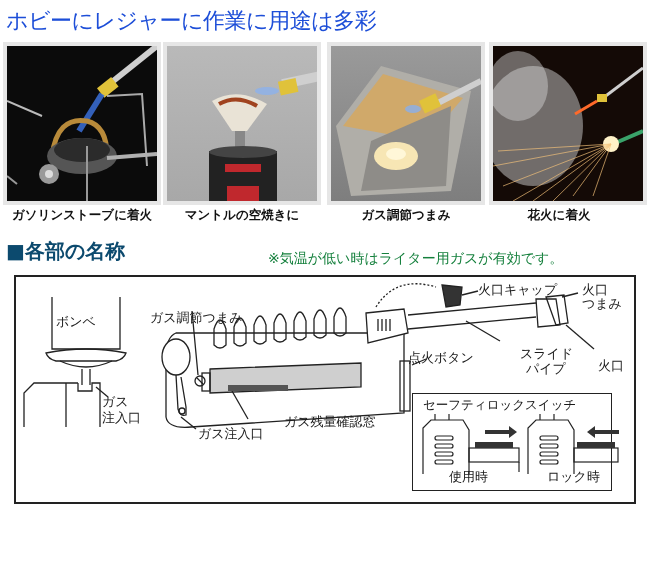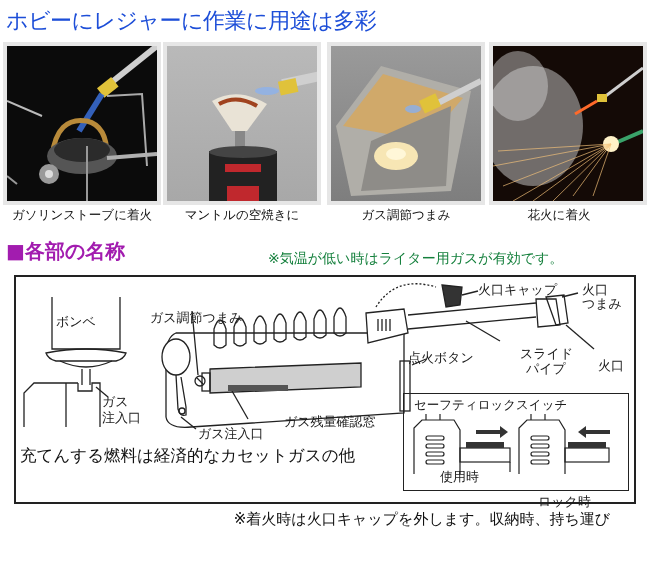--- a/index.html
+++ b/index.html
@@ -2,27 +2,27 @@
 <html><head>
 <meta charset="utf-8">
 <style>
   html, body { margin:0; padding:0; background:#ffffff; }
   body { width:649px; height:565px; position:relative; overflow:hidden;
          font-family:"DejaVu Sans", "Liberation Sans", sans-serif; color:#1a1a1a; }
   .abs { position:absolute; }
   .title { left:6px; top:6px; font-size:22px; font-weight:normal; letter-spacing:-0.5px; color:#1d4ed8; white-space:nowrap; }
   .photo-frame { position:absolute; top:42px; width:158px; height:163px; background:#e6e6e6; box-sizing:border-box; padding:4px; }
   .photo { width:100%; height:100%; position:relative; overflow:hidden; }
-  .caption { position:absolute; top:207px; width:158px; text-align:center; font-size:12.5px; font-weight:normal; color:#111; white-space:nowrap; }
-  .section-title { left:6px; top:238px; font-size:20px; font-weight:bold; color:#a21caf; white-space:nowrap; }
+  .caption { position:absolute; top:207px; width:158px; text-align:center; font-size:12.5px; font-weight:bold; color:#111; white-space:nowrap; }
+  .section-title { left:6px; top:238px; font-size:20px; font-weight:bold; color:#0c4a6e; white-space:nowrap; }
   .section-note { left:268px; top:250px; font-size:14px; color:#15803d; white-space:nowrap; }
   .diagram-box { left:14px; top:275px; width:622px; height:229px; border:2px solid #222; box-sizing:border-box; background:#fff; }
   .lbl { position:absolute; font-size:13px; color:#1a1a1a; white-space:nowrap; line-height:1.15; }
   .desc { position:absolute; left:4px; top:168px; font-size:16.5px; color:#111; line-height:22px; white-space:nowrap; }
-  .lock-box { position:absolute; left:387px; top:116px; width:226px; height:98px; border:1.5px solid #222; box-sizing:border-box;padding-left:36px; }
+  .lock-box { position:absolute; left:396px; top:116px; width:200px; height:98px; border:1.5px solid #222; box-sizing:border-box;padding-left:36px; }
   .footnote { position:absolute; left:212px; top:508px; font-size:15px; color:#111; line-height:22px; white-space:nowrap; text-align:center; width:420px; }
 </style>
 </head>
 <body>
 
 <div class="abs title">ホビーにレジャーに作業に用途は多彩</div>
 
 <div class="photo-frame" style="left:3px;">
   <div class="photo" style="background:#0b0b0b;">
     <svg width="150" height="155" viewBox="0 0 150 155">
@@ -207,23 +207,21 @@
         <rect x="161" y="54" width="44" height="14"></rect>
       </g>
       <g fill="#333">
         <rect x="62" y="48" width="38" height="6"></rect>
         <rect x="164" y="48" width="38" height="6"></rect>
         <path d="M72 36 L96 36 L96 32 L104 38 L96 44 L96 40 L72 40 Z"></path>
         <path d="M206 36 L182 36 L182 32 L174 38 L182 44 L182 40 L206 40 Z"></path>
       </g>
     </svg>
     <div class="lbl" style="left:36px;top:76px;font-size:13px;">使用時</div>
-    <div class="lbl" style="left:134px;top:76px;font-size:13px;margin-top:25px;">ロック時</div>
+    <div class="lbl" style="left:134px;top:76px;font-size:13px;">ロック時</div>
   </div>
 
   <div class="desc">
-    <div>充てんする燃料は経済的なカセットガスの他</div>
   </div>
 </div>
 
 <div class="footnote">
-  <div>※着火時は火口キャップを外します。収納時、持ち運び</div>
 </div>
 
 </body></html>

